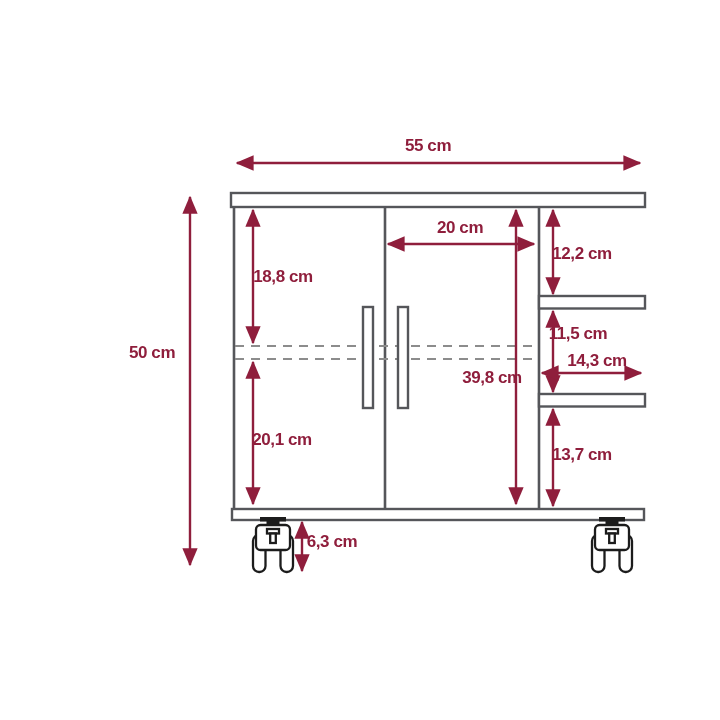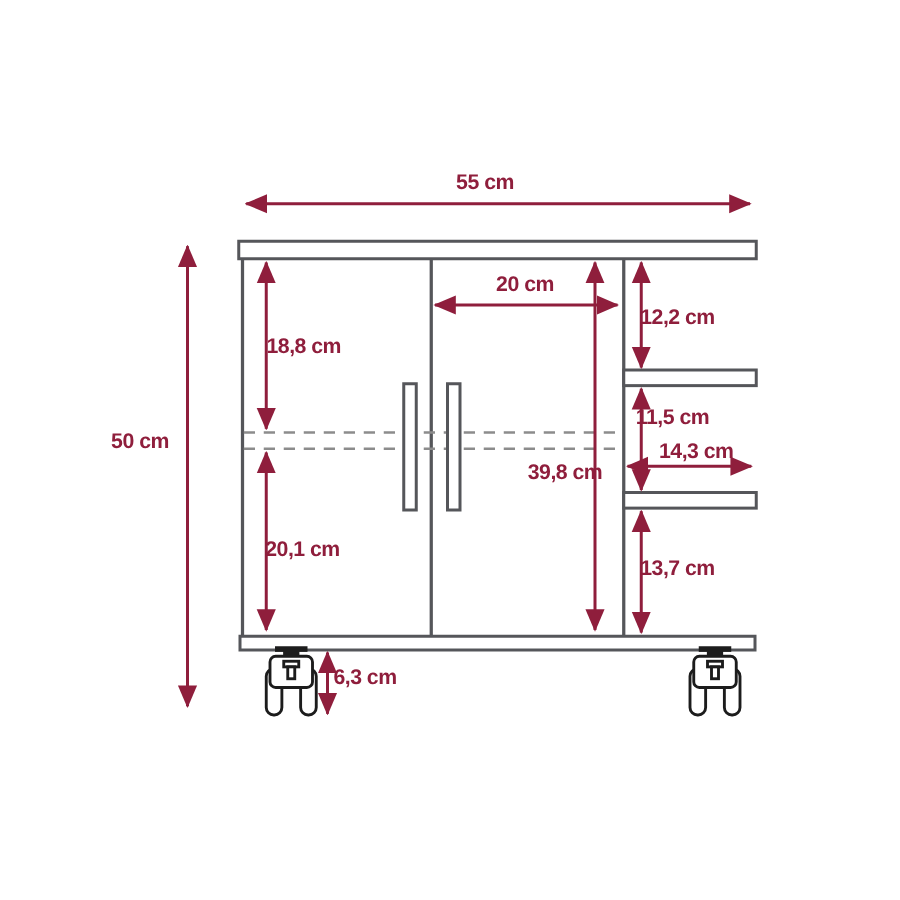--- a/index.html
+++ b/index.html
@@ -9,20 +9,21 @@
     width: 720px;
     height: 720px;
     overflow: hidden;
     font-family: "Liberation Sans", sans-serif;
   }
   .stage {
     position: relative;
     width: 620px;
     height: 720px;
     background: #ffffff;
+    padding-left: 40px;
   }
   svg text {
     font-family: "Liberation Sans", "DejaVu Sans", sans-serif;
     font-weight: 700;
     font-size: 17px;
     letter-spacing: -0.4px;
     fill: #8F1E3C;
   }
   .dim-line {
     stroke: #8F1E3C;

